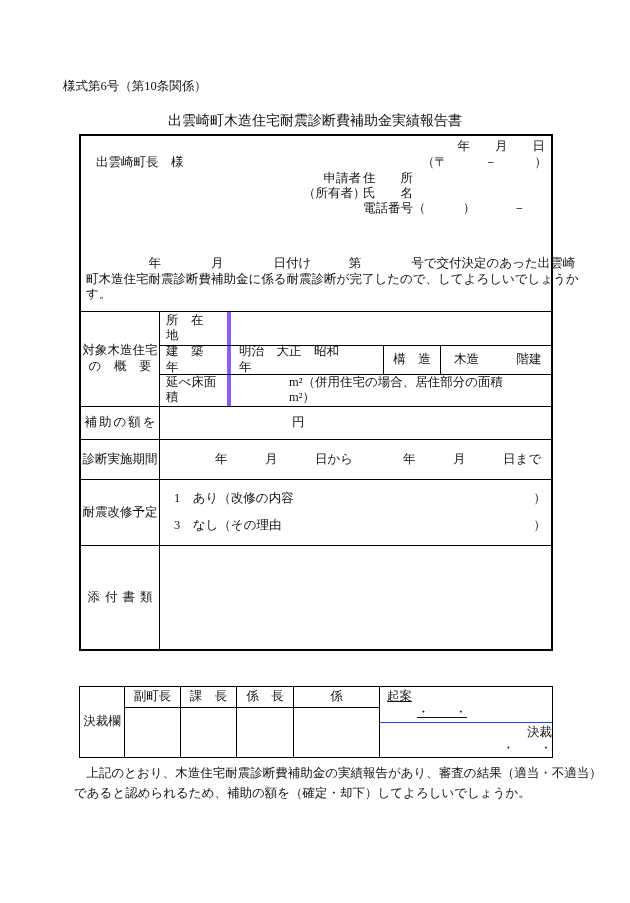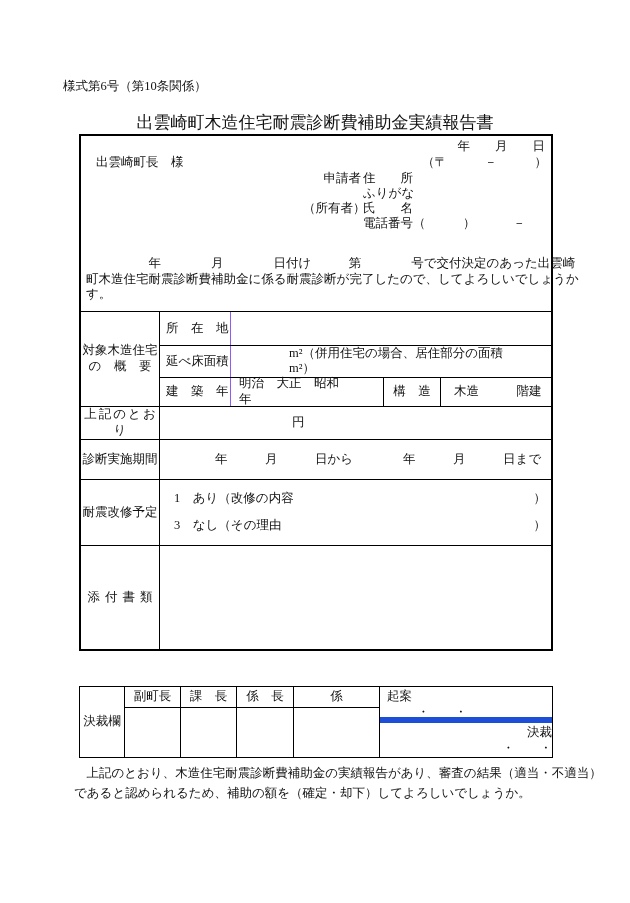--- a/index.html
+++ b/index.html
@@ -6,21 +6,21 @@
   html, body { background: #fff; }
   body {
     width: 630px; height: 903px; position: relative;
     font-family: "Liberation Serif", "DejaVu Serif", serif;
     color: #111; font-size: 12.5px; line-height: 1.25;
   }
   .abs { position: absolute; }
 
   
   .form-number { left: 63px; top: 79px; }
-  .doc-title { left: 0; top: 112px; width: 100%; text-align: center; font-size: 17px; }
+  .doc-title { left: 0; top: 112px; width: 100%; text-align: center; font-size: 14px; }
 
   
   .main-box { left: 79px; top: 134px; width: 474px; height: 517px; border: 2px solid #000; }
 
   
   .top-section { position: relative; height: 175px; }
   .date-line { top: 3px; right: 6px; }
   .addressee { top: 19px; left: 15px; }
   .postal { top: 19px; right: 4px; }
   .applicant { top: 35px; left: 222px; }
@@ -35,42 +35,42 @@
   .lab {
     width: 79px; border-right: 1px solid #000;
     display: flex; flex-direction: column; align-items: center; justify-content: center;
     text-align: center;
   }
   .spread2 { letter-spacing: 2px; margin-right: -2px; }
   .spread5 { letter-spacing: 5px; margin-right: -5px; }
   .ov-rows { flex: 1; display: flex; flex-direction: column; }
   .ov-row { display: flex; }
   .bt { border-top: 1px solid #000; }
-  .sub { width: 71px; border-right: 1px solid #8b5cf6; display: flex; align-items: center; padding-left: 6px; }
+  .sub { width: 71px; border-right: 4px solid #8b5cf6; display: flex; align-items: center; padding-left: 6px; }
   .cnt { display: flex; align-items: center; }
   .grow { flex: 1; }
   .era-cell { width: 152px; padding-left: 8px; }
   .struct-cell { width: 57px; border-left: 1px solid #000; justify-content: center; }
   .structv-cell { border-left: 1px solid #000; padding-left: 13px; }
   .grant-value { padding-left: 132px; }
   .period-value { padding-left: 55px; }
   .retrofit-col { flex: 1; display: flex; flex-direction: column; justify-content: space-around; padding: 6px 0; }
   .option-line { display: flex; justify-content: space-between; padding: 0 5px 0 14px; }
   .attach-col { flex: 1; display: flex; flex-direction: column; justify-content: center; padding-left: 8px; }
   .attach-item { line-height: 17px; white-space: nowrap; }
 
   
   .approval { left: 79px; top: 686px; width: 474px; height: 72px; border: 1px solid #000; display: flex; }
   .ap-label { width: 45px; border-right: 1px solid #000; display: flex; align-items: center; justify-content: center; }
   .ap-col { border-right: 1px solid #000; display: flex; flex-direction: column; }
   .ap-head { height: 21px; border-bottom: 1px solid #000; display: flex; align-items: center; justify-content: center; }
   .ap-body { flex: 1; }
   .w58 { width: 58px; } .w56 { width: 56px; } .w57 { width: 57px; } .w86 { width: 86px; }
   .ap-right { flex: 1; display: flex; flex-direction: column; }
-  .ap-stamp-top { height: 36px; border-bottom: 6px solid #1d4ed8; }
+  .ap-stamp-top { height: 36px; border-bottom: 1px solid #1d4ed8; text-decoration: underline; }
   .ap-stamp-bottom { flex: 1; text-align: right; }
   .stamp-label { padding: 2px 0 0 7px; }
   .stamp-dots { padding-left: 37px; }
 
   
   .footer-note { left: 74px; top: 764px; }
   .footer-line { white-space: nowrap; line-height: 19.5px; }
 </style>
 </head>
 <body>
@@ -84,24 +84,20 @@
     <div class="abs date-line">年　　月　　日</div>
     <div class="abs addressee">出雲崎町長　様</div>
     <div class="abs postal">（〒　　　－　　　）</div>
 
     <div class="abs applicant">
       <div class="app-row">
         <span class="app-label">申請者</span>
         <span class="app-value">住　　所</span>
       </div>
       <div class="app-row">
-        <span class="app-label"></span>
-        <span class="app-value">ふりがな</span>
-      </div>
-      <div class="app-row">
         <span class="app-label">（所有者）</span>
         <span class="app-value">氏　　名</span>
       </div>
       <div class="app-row">
         <span class="app-label"></span>
         <span class="app-value">電話番号（　　　）　　　－</span>
       </div>
     </div>
 
     <div class="abs intro">
@@ -113,37 +109,37 @@
 
   <div class="trow" style="height:95px">
     <div class="lab">
       <div>対象木造住宅</div>
       <div>の　概　要</div>
     </div>
     <div class="ov-rows">
       <div class="ov-row" style="height:37px">
         <div class="sub">所　在　地</div>
         <div class="cnt grow"></div>
-      </div>
-      <div class="ov-row bt" style="flex:1">
-        <div class="sub">延べ床面積</div>
-        <div class="cnt grow" style="padding-left:58px">m²（併用住宅の場合、居住部分の面積　　　　m²）</div>
       </div>
       <div class="ov-row bt" style="height:29px">
         <div class="sub">建　築　年</div>
         <div class="cnt era-cell">明治　大正　昭和　　　　年</div>
         <div class="cnt struct-cell">構　造</div>
         <div class="cnt structv-cell grow">木造　　　階建</div>
       </div>
+      <div class="ov-row bt" style="flex:1">
+        <div class="sub">延べ床面積</div>
+        <div class="cnt grow" style="padding-left:58px">m²（併用住宅の場合、居住部分の面積　　　　m²）</div>
+      </div>
     </div>
   </div>
 
   <div class="trow" style="height:33px">
     <div class="lab">
-        <span class="spread2">上記のとおり</span>
+        <span class="spread2">補助の額を</span>
       </div>
     <div class="cnt grow grant-value">円</div>
   </div>
 
   <div class="trow" style="height:40px">
     <div class="lab">診断実施期間</div>
     <div class="cnt grow period-value">年　　　月　　　日から　　　　年　　　月　　　日まで</div>
   </div>
 
   <div class="trow" style="height:66px">

